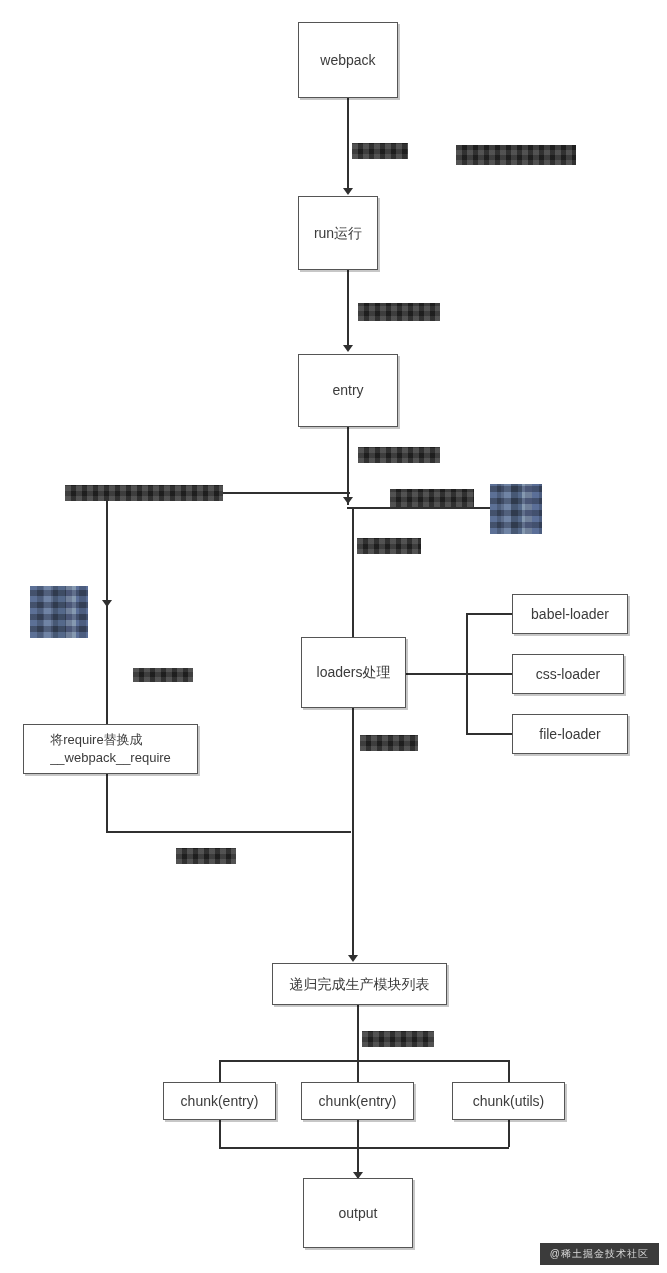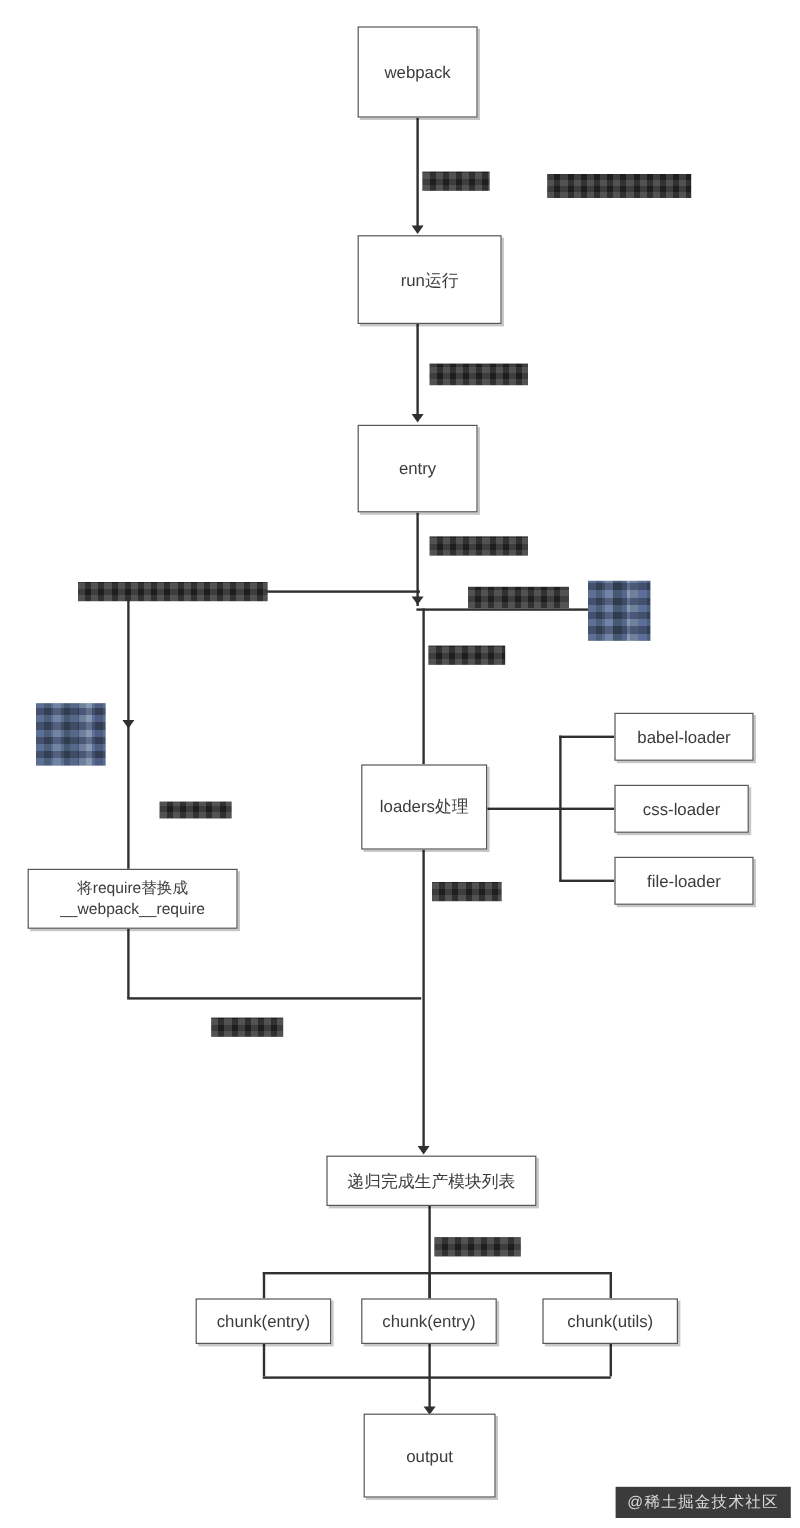--- a/index.html
+++ b/index.html
@@ -13,21 +13,21 @@
   #canvas{position:absolute;inset:0;width:667px;height:1273px;}
 
   .node{
     position:absolute;
     background:#ffffff;
     border:1px solid #555555;
     box-sizing:border-box;
     display:flex;
     align-items:center;
     justify-content:center;
-    text-align:center;
+    text-align:left;
     color:#3b3b3b;
     font-size:14px;
     line-height:1.35;
     box-shadow:2px 2px 0 rgba(0,0,0,0.22);
     white-space:pre-line;
     z-index:3;
   }
 
   .line{position:absolute;background:#303030;z-index:1;}
   .line.h{height:2px;}
@@ -68,21 +68,21 @@
     background:
       repeating-linear-gradient(90deg,rgba(255,255,255,.10) 0 6px,rgba(0,0,0,.22) 6px 11px),
       repeating-linear-gradient(0deg,rgba(255,255,255,.07) 0 5px,rgba(0,0,0,.18) 5px 10px);
   }
 
   .watermark{
     position:absolute;
     right:8px;bottom:8px;
     background:#2b2b2b;
     color:#d8d8d8;
-    font-size:13px;
+    font-size:10px;
     letter-spacing:1px;
     padding:4px 10px;
     z-index:9;
     opacity:.92;
   }
 </style>
 </head>
 <body>
 
 <div id="canvas">
@@ -126,21 +126,21 @@
   <div class="line v" style="left:219px;top:1120px;height:27px;"></div>
   <div class="line v" style="left:357px;top:1120px;height:58px;"></div>
   <div class="line v" style="left:508px;top:1120px;height:27px;"></div>
   <div class="line h" style="left:219px;top:1147px;width:290px;"></div>
   <div class="arrow" style="left:353px;top:1172px;"></div>
 
   <div class="node" style="left:298px;top:22px;width:100px;height:76px;">
     <span>webpack</span>
   </div>
 
-  <div class="node" style="left:298px;top:196px;width:120px;height:74px;">
+  <div class="node" style="left:298px;top:196px;width:80px;height:74px;">
     <span>run运行</span>
   </div>
 
   <div class="node" style="left:298px;top:354px;width:100px;height:73px;">
     <span>entry</span>
   </div>
 
   <div class="node" style="left:301px;top:637px;width:105px;height:71px;">
     <span>loaders处理</span>
   </div>

